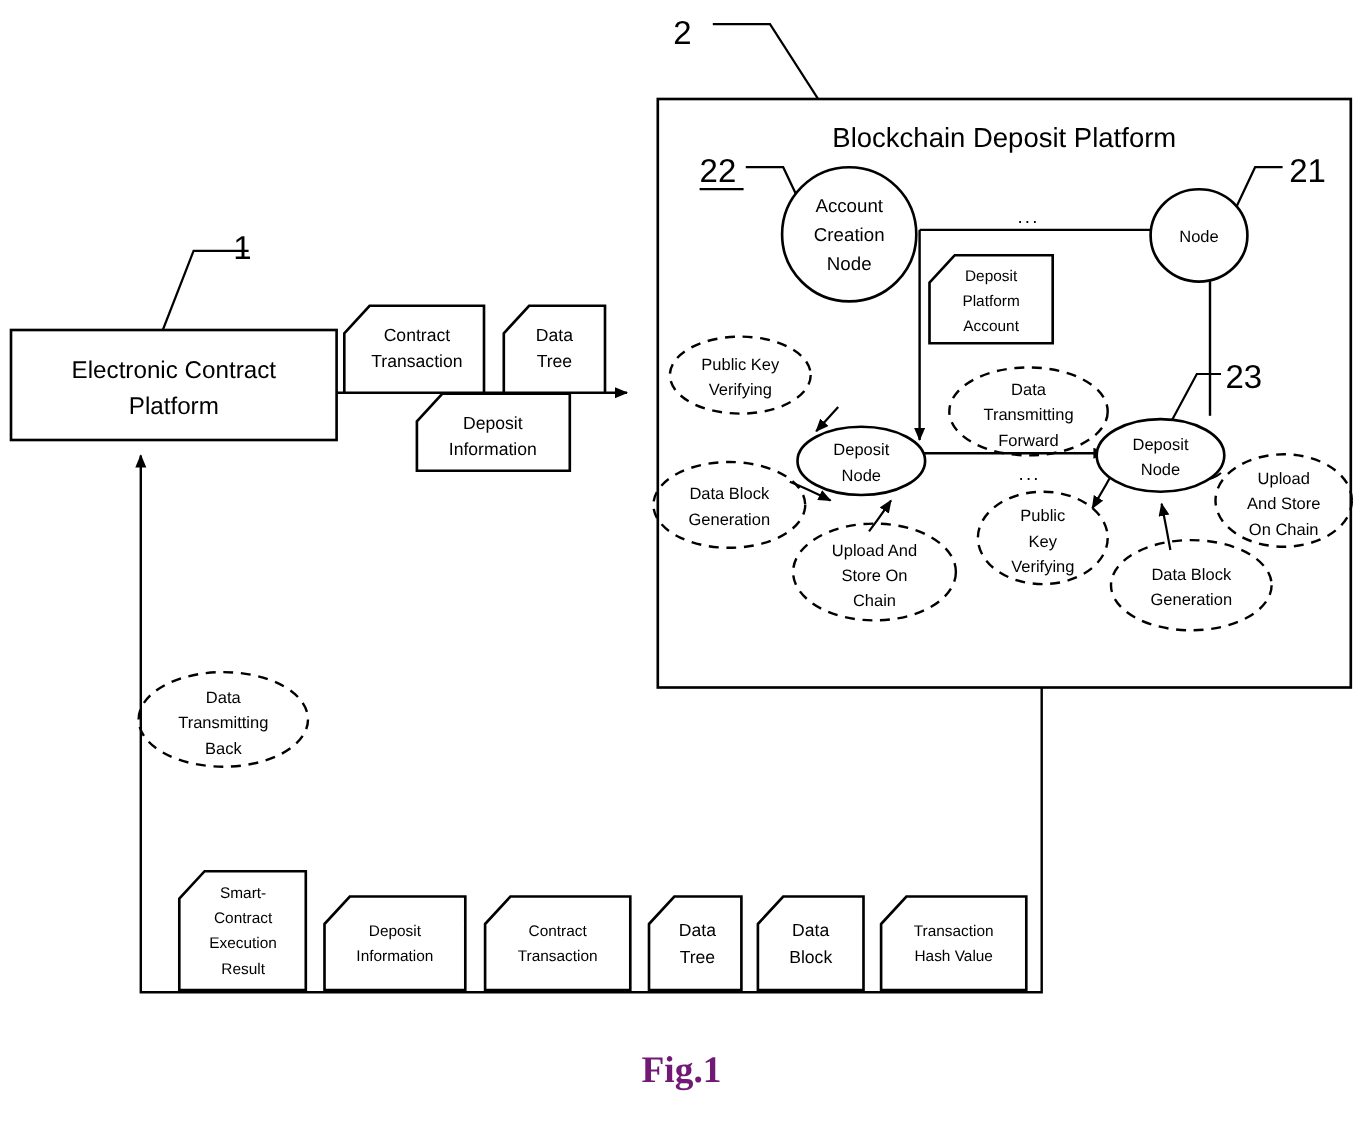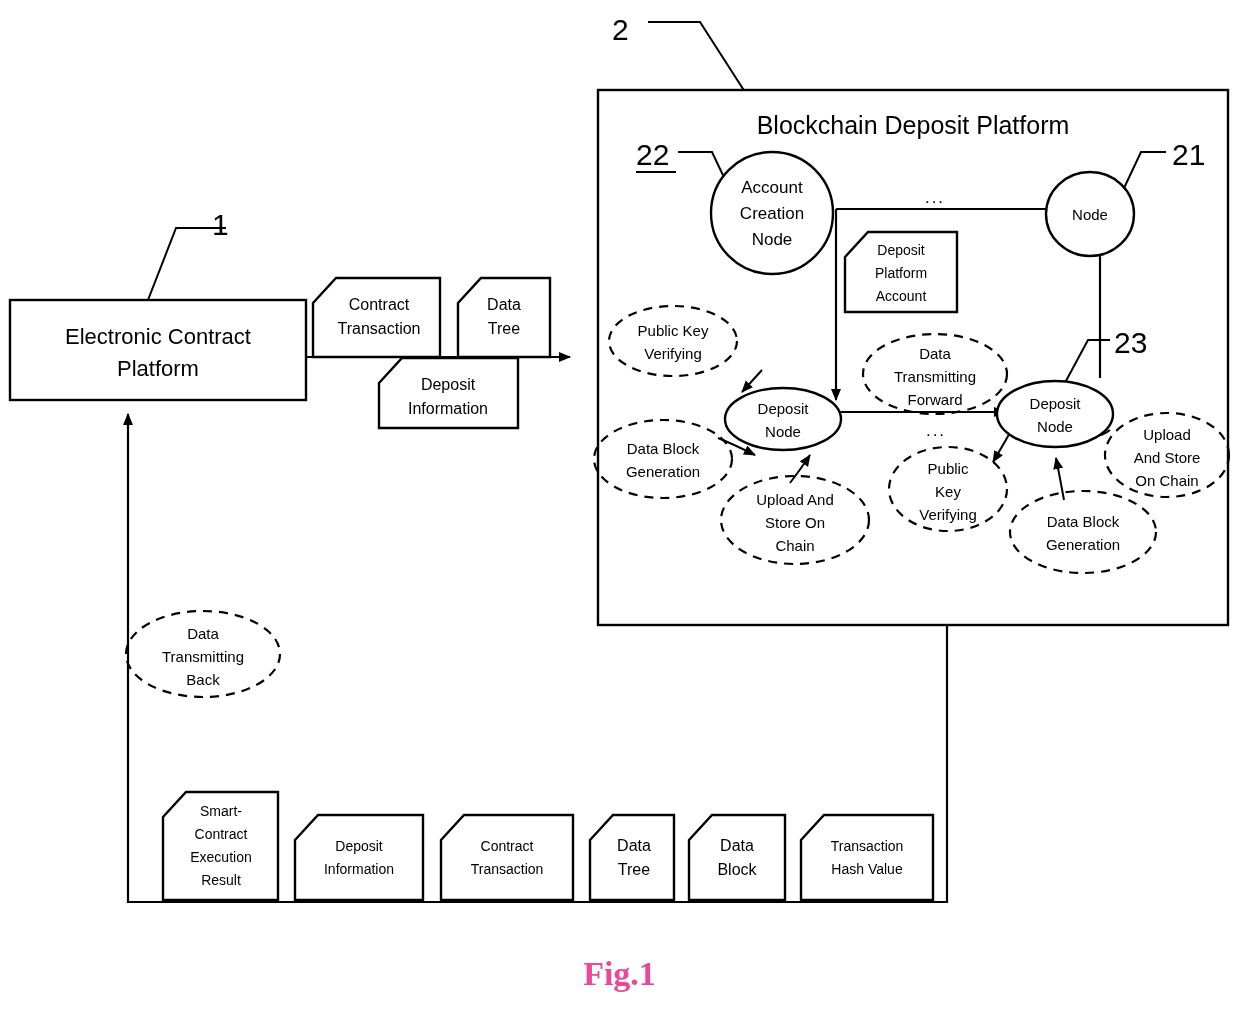--- a/index.html
+++ b/index.html
@@ -30,21 +30,21 @@
   .dashed{fill:none;stroke:#000;stroke-width:2.2;stroke-dasharray:9 7;}
   .conn{fill:none;stroke:#000;stroke-width:2.2;}
   .docshape{fill:#fff;stroke:#000;stroke-width:2.4;}
   .boxshape{fill:#fff;stroke:#000;stroke-width:2.4;}
   .circshape{fill:#fff;stroke:#000;stroke-width:2.4;}
 
   .caption{
     position:absolute;left:0;top:955px;width:1239px;
     text-align:center;
     font-family:"Liberation Serif",serif;
-    font-weight:bold;font-size:34px;color:#ec4899;
+    font-weight:bold;font-size:34px;color:#701a75;
   }
 </style>
 </head>
 <body>
 
 <div id="stage">
 
 <svg id="diagram" viewBox="0 0 1239 1020">
   <defs>
     <marker id="ah" markerWidth="14" markerHeight="14" refX="11" refY="5" orient="auto" markerUnits="userSpaceOnUse">

